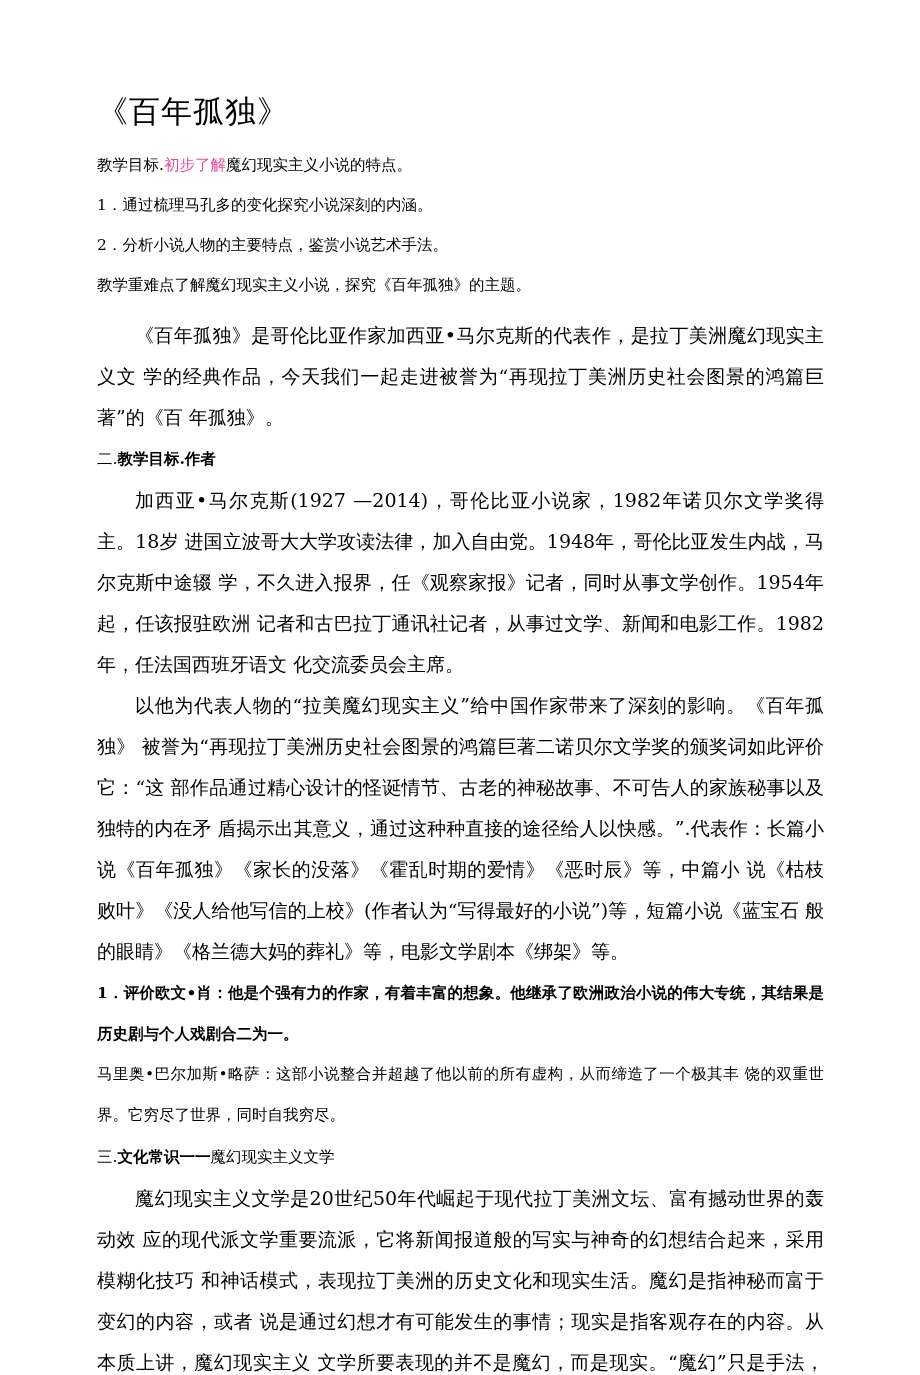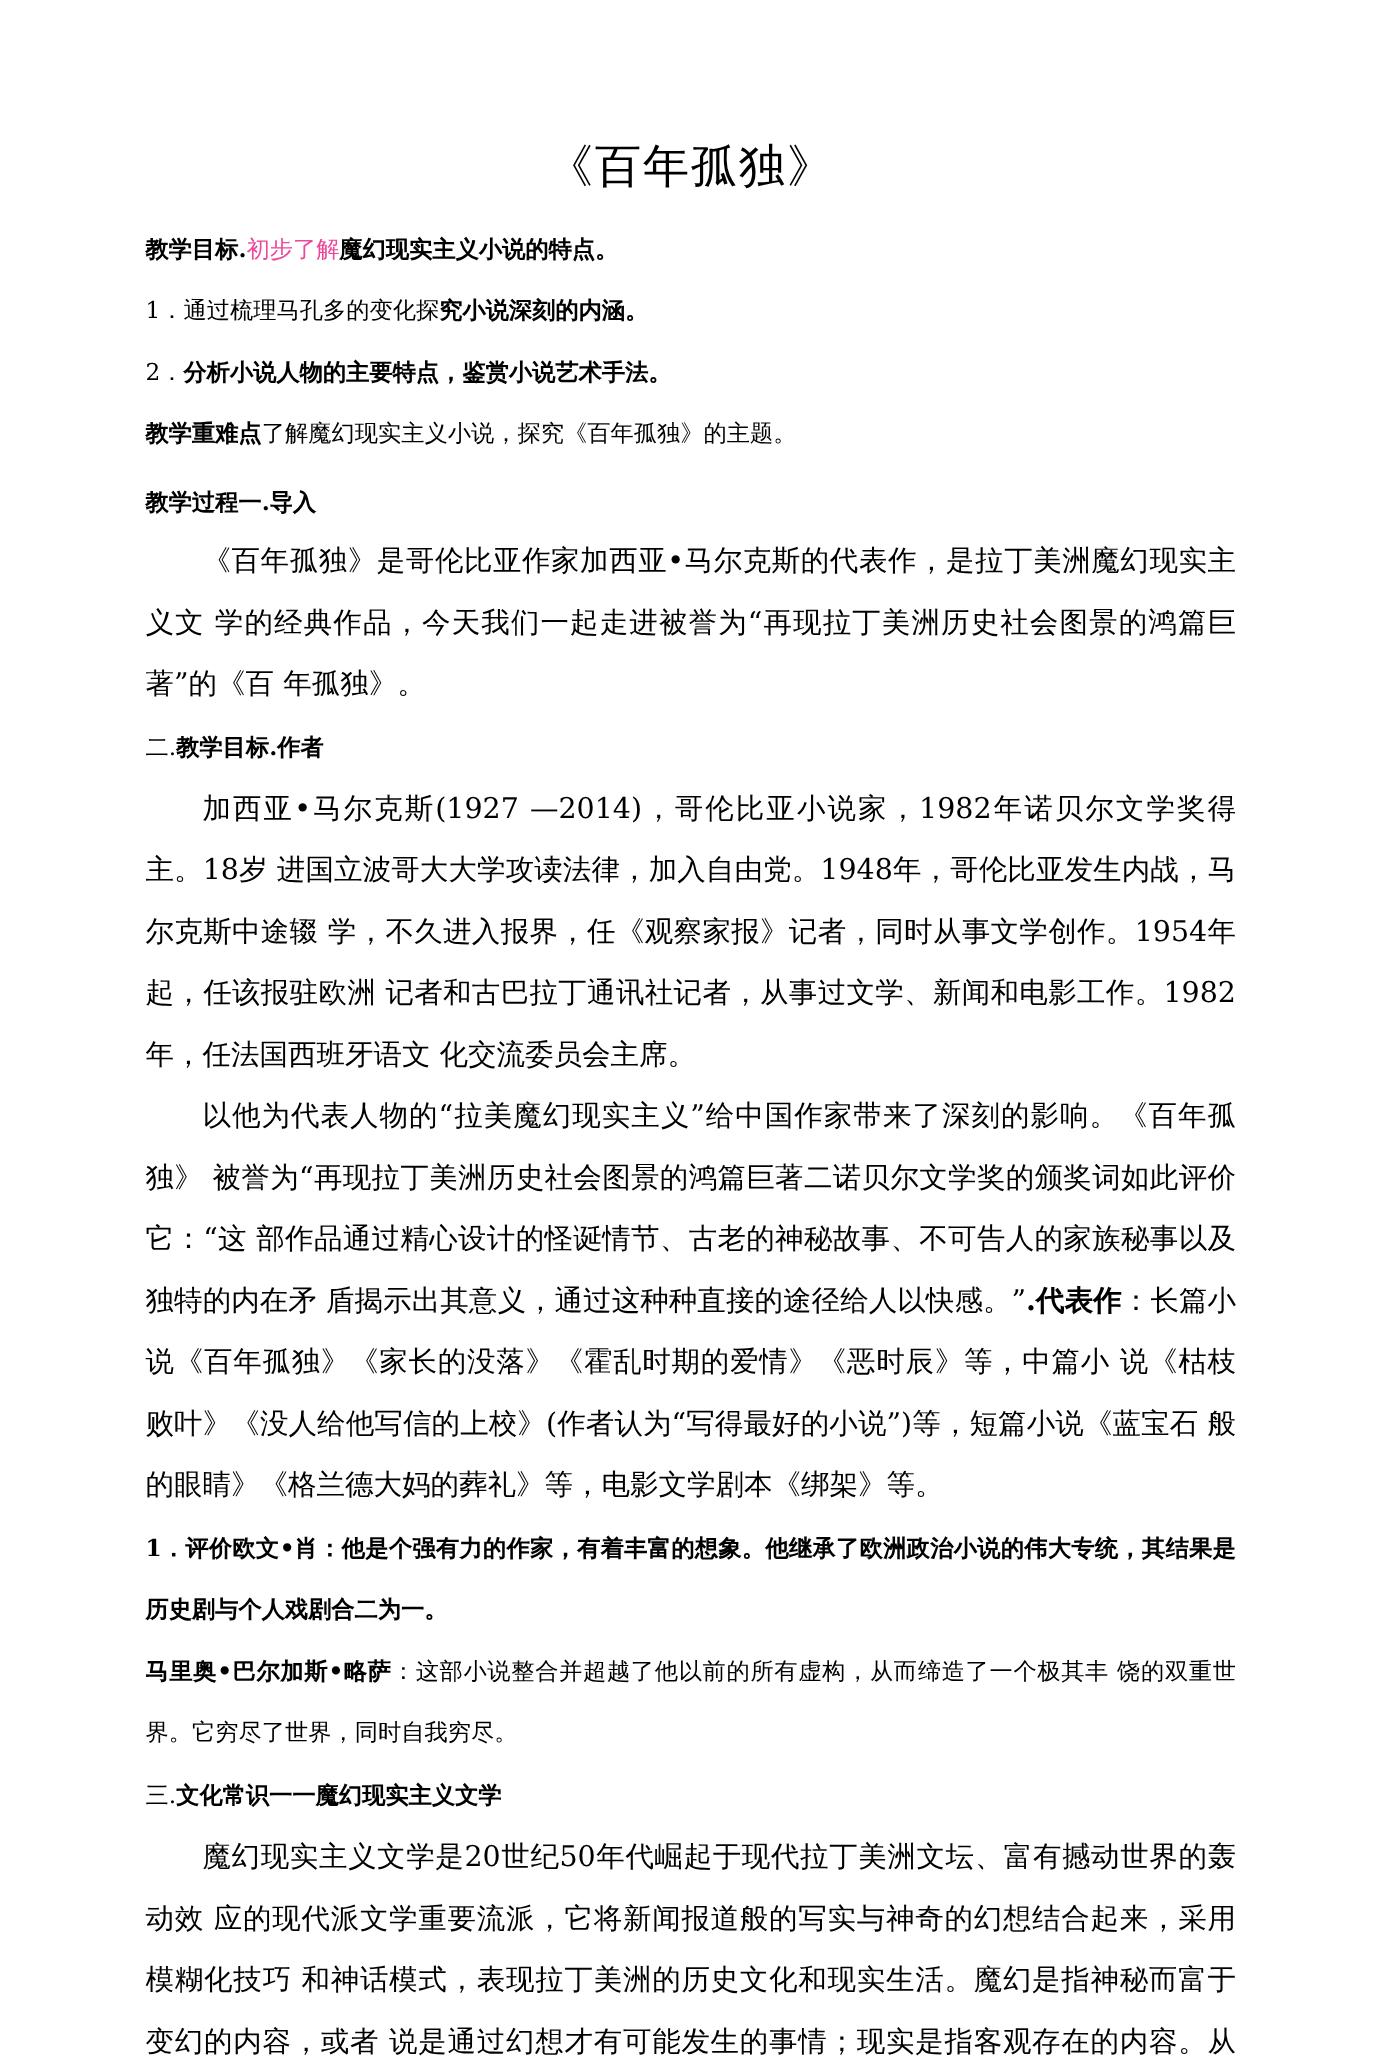--- a/index.html
+++ b/index.html
@@ -24,21 +24,20 @@
   }
   .content {
     position: absolute;
     left: 97px;
     top: 0;
     width: 727px;
   }
 
   
   .doc-title {
-    text-align: center;
     font-size: 31px;
     font-weight: 400;
     letter-spacing: 1px;
     margin: 0;
     padding-top: 92px;
     padding-bottom: 0;
     line-height: 1.25;
     font-family: "DejaVu Serif", "Liberation Serif", serif;
   }
 
@@ -47,21 +46,21 @@
     font-size: 15.5px;
     line-height: 35px;
     margin: 0;
     text-align: justify;
     text-justify: inter-character;
     white-space: normal;
     word-break: break-all;
   }
   .line.first-gap { margin-top: 17px; }
 
-  .b { font-weight: 700; }
+  .b { font-weight: 400; }
   .n { font-weight: 400; }
   .g { font-weight: 400; color: #ec4899; }
 
   
   .heading {
     font-size: 15.5px;
     font-weight: 700;
     line-height: 35px;
     margin: 0;
   }
@@ -137,21 +136,20 @@
 
     <div class="line">
       <span class="b">教学重难点</span><span class="n">了解魔幻现实主义小说，探究《百年孤独》的主题。</span>
     </div>
 
     <div class="spacer-5"></div>
 
 
     <div class="spacer-5"></div>
 
-    <div class="heading">教学过程一.导入</div>
 
     <div class="spacer-2"></div>
 
     <div class="para">《百年孤独》是哥伦比亚作家加西亚•马尔克斯的代表作，是拉丁美洲魔幻现实主义文  学的经典作品，今天我们一起走进被誉为“再现拉丁美洲历史社会图景的鸿篇巨著”的《百  年孤独》。</div>
 
     <div class="sec-head">
       <span class="num">二.</span><span>教学目标.作者</span>
     </div>
 
     <div class="para">加西亚•马尔克斯(1927  —2014)，哥伦比亚小说家，1982年诺贝尔文学奖得主。18岁  进国立波哥大大学攻读法律，加入自由党。1948年，哥伦比亚发生内战，马尔克斯中途辍  学，不久进入报界，任《观察家报》记者，同时从事文学创作。1954年起，任该报驻欧洲  记者和古巴拉丁通讯社记者，从事过文学、新闻和电影工作。1982年，任法国西班牙语文  化交流委员会主席。</div>

